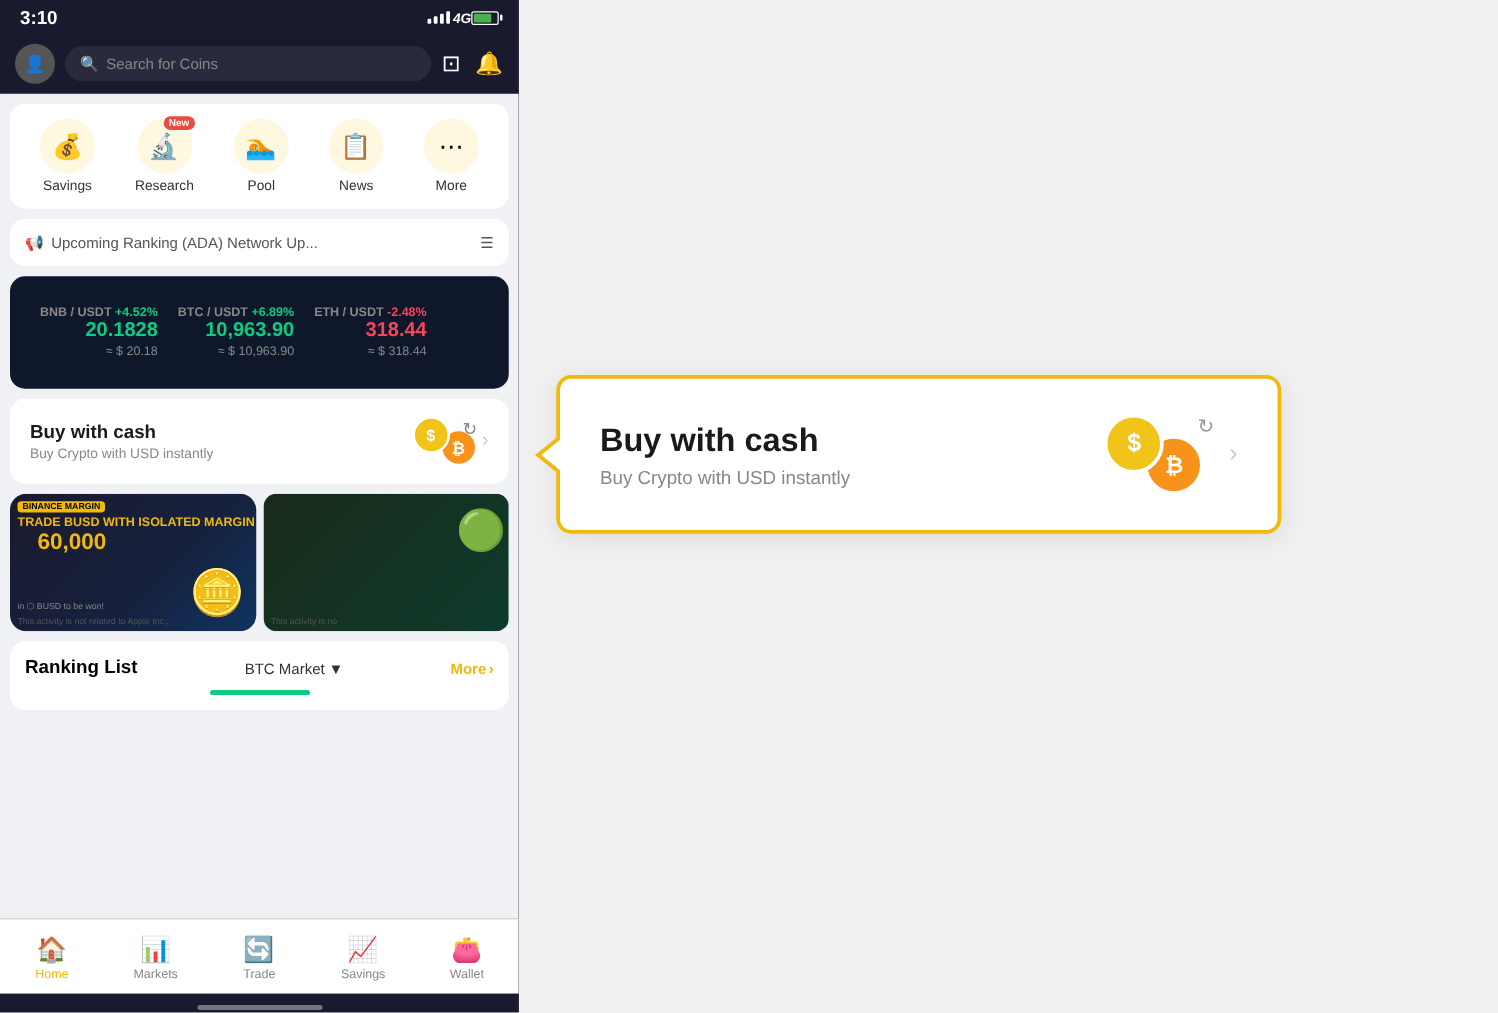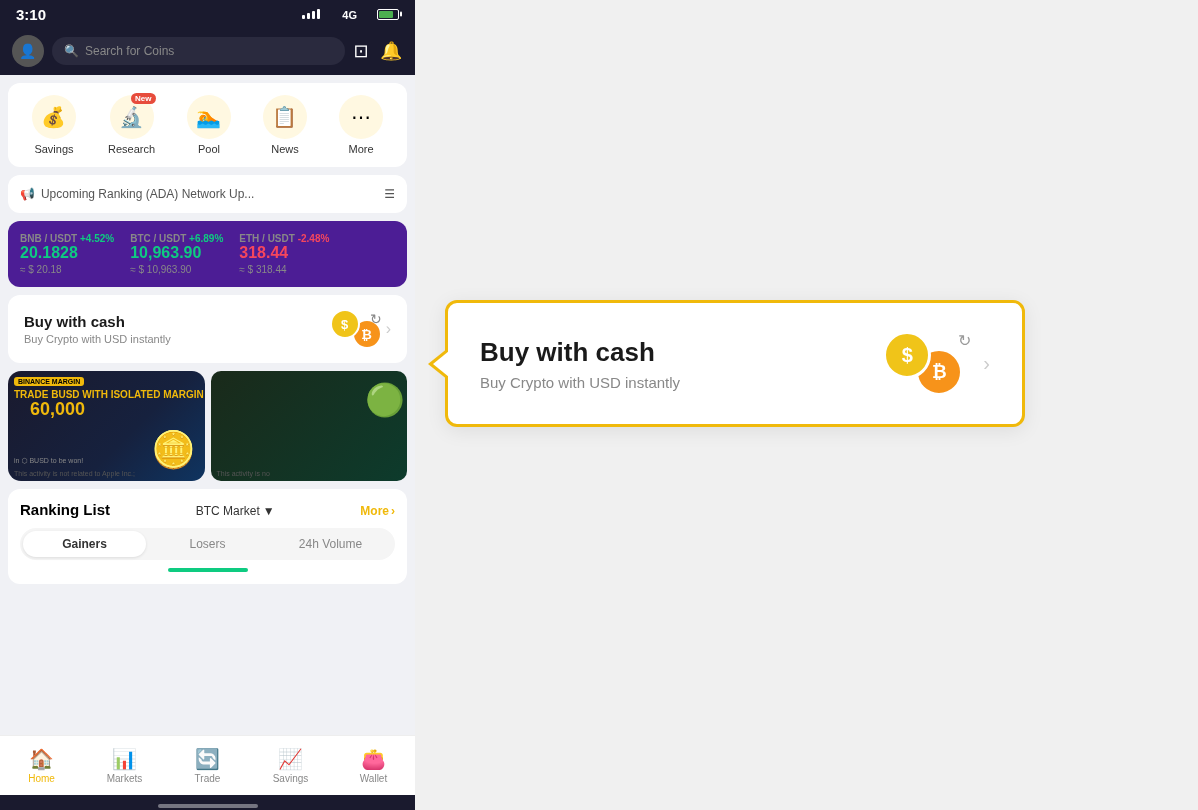--- a/index.html
+++ b/index.html
@@ -30,21 +30,21 @@
       background: #1a1a2e;
       color: white;
       display: flex;
       justify-content: space-between;
       align-items: center;
       padding: 6px 16px 4px;
       font-size: 13px;
       font-weight: 600;
     }
     .status-time { font-size: 15px; font-weight: 700; }
-    .status-icons { display: flex; align-items: flex-start; gap: 20px; font-size: 11px; }
+    .status-icons { display: flex; align-items: flex-start; gap: 0; font-size: 11px; font-style: italic; }
     .signal-bars { display: flex; align-items: flex-end; gap: 2px; margin-right: 2px; }
     .signal-bar { background: white; width: 3px; border-radius: 1px; }
     .battery-icon {
       width: 22px; height: 11px; border: 1.5px solid white; border-radius: 2px; position: relative; display: flex; align-items: center; padding: 1px;
     }
     .battery-icon::after { content: ''; width: 2px; height: 5px; background: white; position: absolute; right: -4px; top: 50%; transform: translateY(-50%); border-radius: 1px; }
     .battery-fill { background: #4caf50; height: 100%; width: 80%; border-radius: 1px; }
 
     
     .top-nav {
@@ -101,24 +101,25 @@
       display: flex;
       align-items: center;
       justify-content: space-between;
       color: #555;
       font-size: 12px;
     }
     .announcement-left { display: flex; align-items: center; gap: 6px; }
 
     
     .price-ticker {
-      background: #4c1d95;
-      margin: 8px 8px 0;
-      border-radius: 12px;
-      padding: 12px;
+      background: #0f172a;
+      margin: 8px 8px 0;
+      border-radius: 12px;
+      padding: 24px;
+      text-align: right;
     }
     .ticker-row { display: flex; gap: 16px; }
     .ticker-item {}
     .ticker-pair { font-size: 10px; color: #888; }
     .ticker-pair span { font-weight: 600; }
     .green { color: #0ecb81; }
     .red { color: #f6465d; }
     .ticker-price { font-size: 16px; font-weight: 700; }
     .ticker-usd { font-size: 10px; color: #888; margin-top: 2px; }
 
@@ -408,25 +409,20 @@
         <span class="ranking-title">Ranking List</span>
         <div class="ranking-market">
           <span>BTC Market</span>
           <span>▼</span>
         </div>
         <div class="ranking-more">
           <span>More</span>
           <span>›</span>
         </div>
       </div>
-      <div class="ranking-tabs">
-        <div class="ranking-tab active">Gainers</div>
-        <div class="ranking-tab">Losers</div>
-        <div class="ranking-tab">24h Volume</div>
-      </div>
       <div style="height:4px; background:#0ecb81; border-radius:2px; width:80px; margin: 0 auto;"></div>
     </div>
 
   </div>
 
   <div class="bottom-nav">
     <div class="nav-item active">
       <span class="nav-icon">🏠</span>
       <span class="nav-label">Home</span>
     </div>

